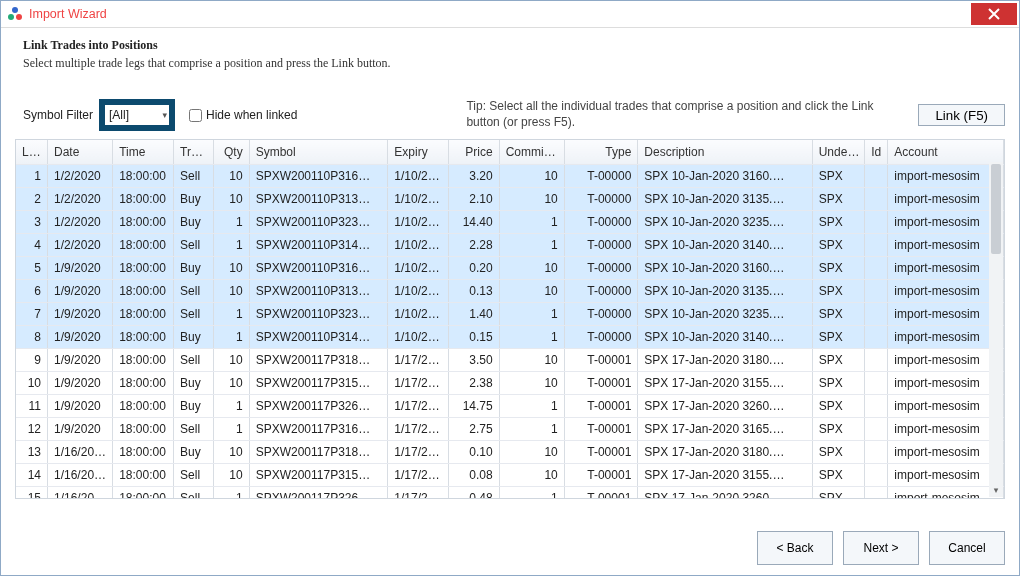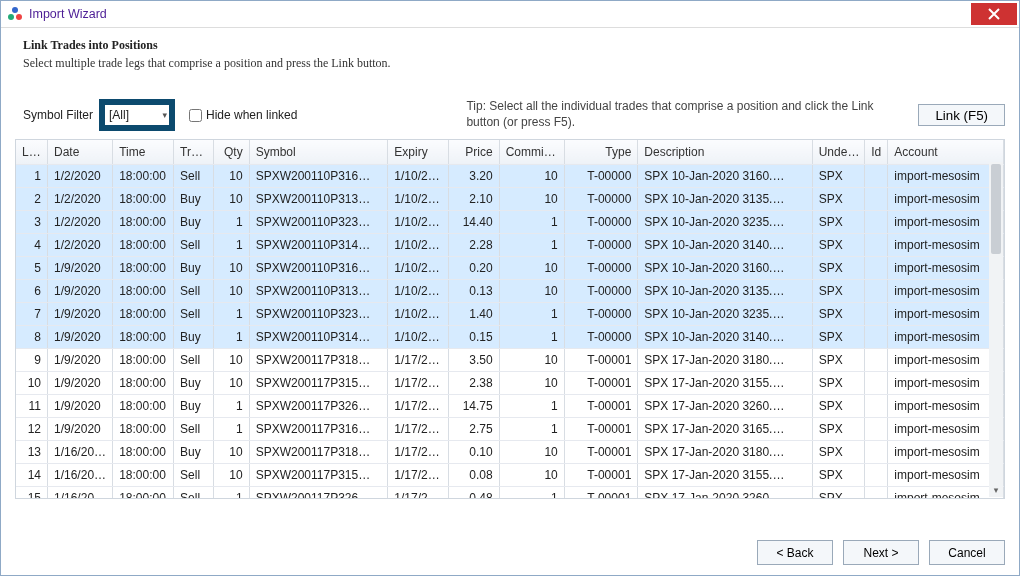--- a/index.html
+++ b/index.html
@@ -1,19 +1,19 @@
 <!DOCTYPE html>
 <html><head>
 <meta charset="utf-8">
 <style>
   html,body{margin:0;padding:0;font-family:"Segoe UI",Tahoma,Arial,sans-serif;font-size:12px;color:#222;background:#fff;}
   .window{width:1020px;height:576px;border:1px solid #8fa9c6;box-sizing:border-box;position:relative;background:#fff;}
   .title-bar{height:26px;background:#fff;border-bottom:1px solid #ddd;display:flex;align-items:center;padding:0 2px 0 6px;}
   .app-icon{width:16px;height:16px;margin-right:6px;}
-  .title-text{flex:1;font-size:12.5px;color:#4c1d95;}
+  .title-text{flex:1;font-size:12.5px;color:#ef4444;}
   .close-btn{width:46px;height:22px;background:#ce3232;color:#fff;display:flex;align-items:center;justify-content:center;font-weight:bold;cursor:pointer;}
   .close-btn svg{width:12px;height:12px;}
   .instr{padding:10px 16px 8px 22px;font-family:Liberation Serif, serif;}
   .instr-title{font-weight:600;color:#222;margin-bottom:3px;}
   .instr-sub{color:#333;}
   .toolbar{display:flex;align-items:center;padding:4px 14px 2px 22px;margin-top:16px;}
   .toolbar label{margin-right:6px;}
   .combo{display:inline-flex;align-items:center;border:6px solid #0c4a6e;height:20px;padding:0 2px 0 4px;background:#fff;min-width:58px;cursor:pointer;}
   .combo .caret{margin-left:auto;font-size:9px;color:#555;}
   .chk{margin-left:14px;display:inline-flex;align-items:center;cursor:pointer;}
@@ -25,21 +25,21 @@
   th,td{border-right:1px solid #d8dde3;border-bottom:1px solid #e6e9ef;padding:2px 4px 2px 6px;height:18px;overflow:hidden;white-space:nowrap;text-overflow:ellipsis;}
   th{background:linear-gradient(#fbfcfe,#eef2f7);font-weight:400;color:#333;text-align:left;position:sticky;top:0;height:20px;}
   td.r,th.r{text-align:right;padding-right:6px;}
   td.l{text-align:left;}
   tr.sel td{background:#d6ebff;}
   tr td{background:#fff;}
   .scroll-ph{position:absolute;right:1px;top:22px;bottom:1px;width:14px;background:#f1f3f5;}
   .scroll-ph .thumb{position:absolute;left:2px;right:2px;top:2px;height:90px;background:#c9ced4;border-radius:2px;}
   .scroll-ph .arrow{position:absolute;left:0;right:0;height:14px;display:flex;align-items:center;justify-content:center;color:#666;font-size:9px;}
   .footer{position:absolute;left:0;right:0;bottom:0;padding:8px 14px 10px 14px;display:flex;justify-content:flex-end;gap:10px;}
-  .footer button{border:1px solid #9aa9b9;background:#f4f7fa;height:25px;min-width:76px;padding:0 14px;cursor:pointer;font-family:inherit;font-size:12px;}
+  .footer button{border:1px solid #9aa9b9;background:#f4f7fa;height:34px;min-width:76px;padding:0 14px;cursor:pointer;font-family:inherit;font-size:12px;}
   .col-line{width:30px;} .col-date{width:62px;} .col-time{width:58px;} .col-trans{width:38px;}
   .col-qty{width:34px;} .col-sym{width:132px;} .col-exp{width:58px;} .col-price{width:48px;}
   .col-comm{width:62px;} .col-type{width:70px;} .col-desc{width:166px;} .col-under{width:50px;}
   .col-id{width:22px;} .col-acct{width:110px;}
   .grid-body{height:336px;overflow:hidden;}
 </style>
 </head>
 <body>
 
 <div class="window">

